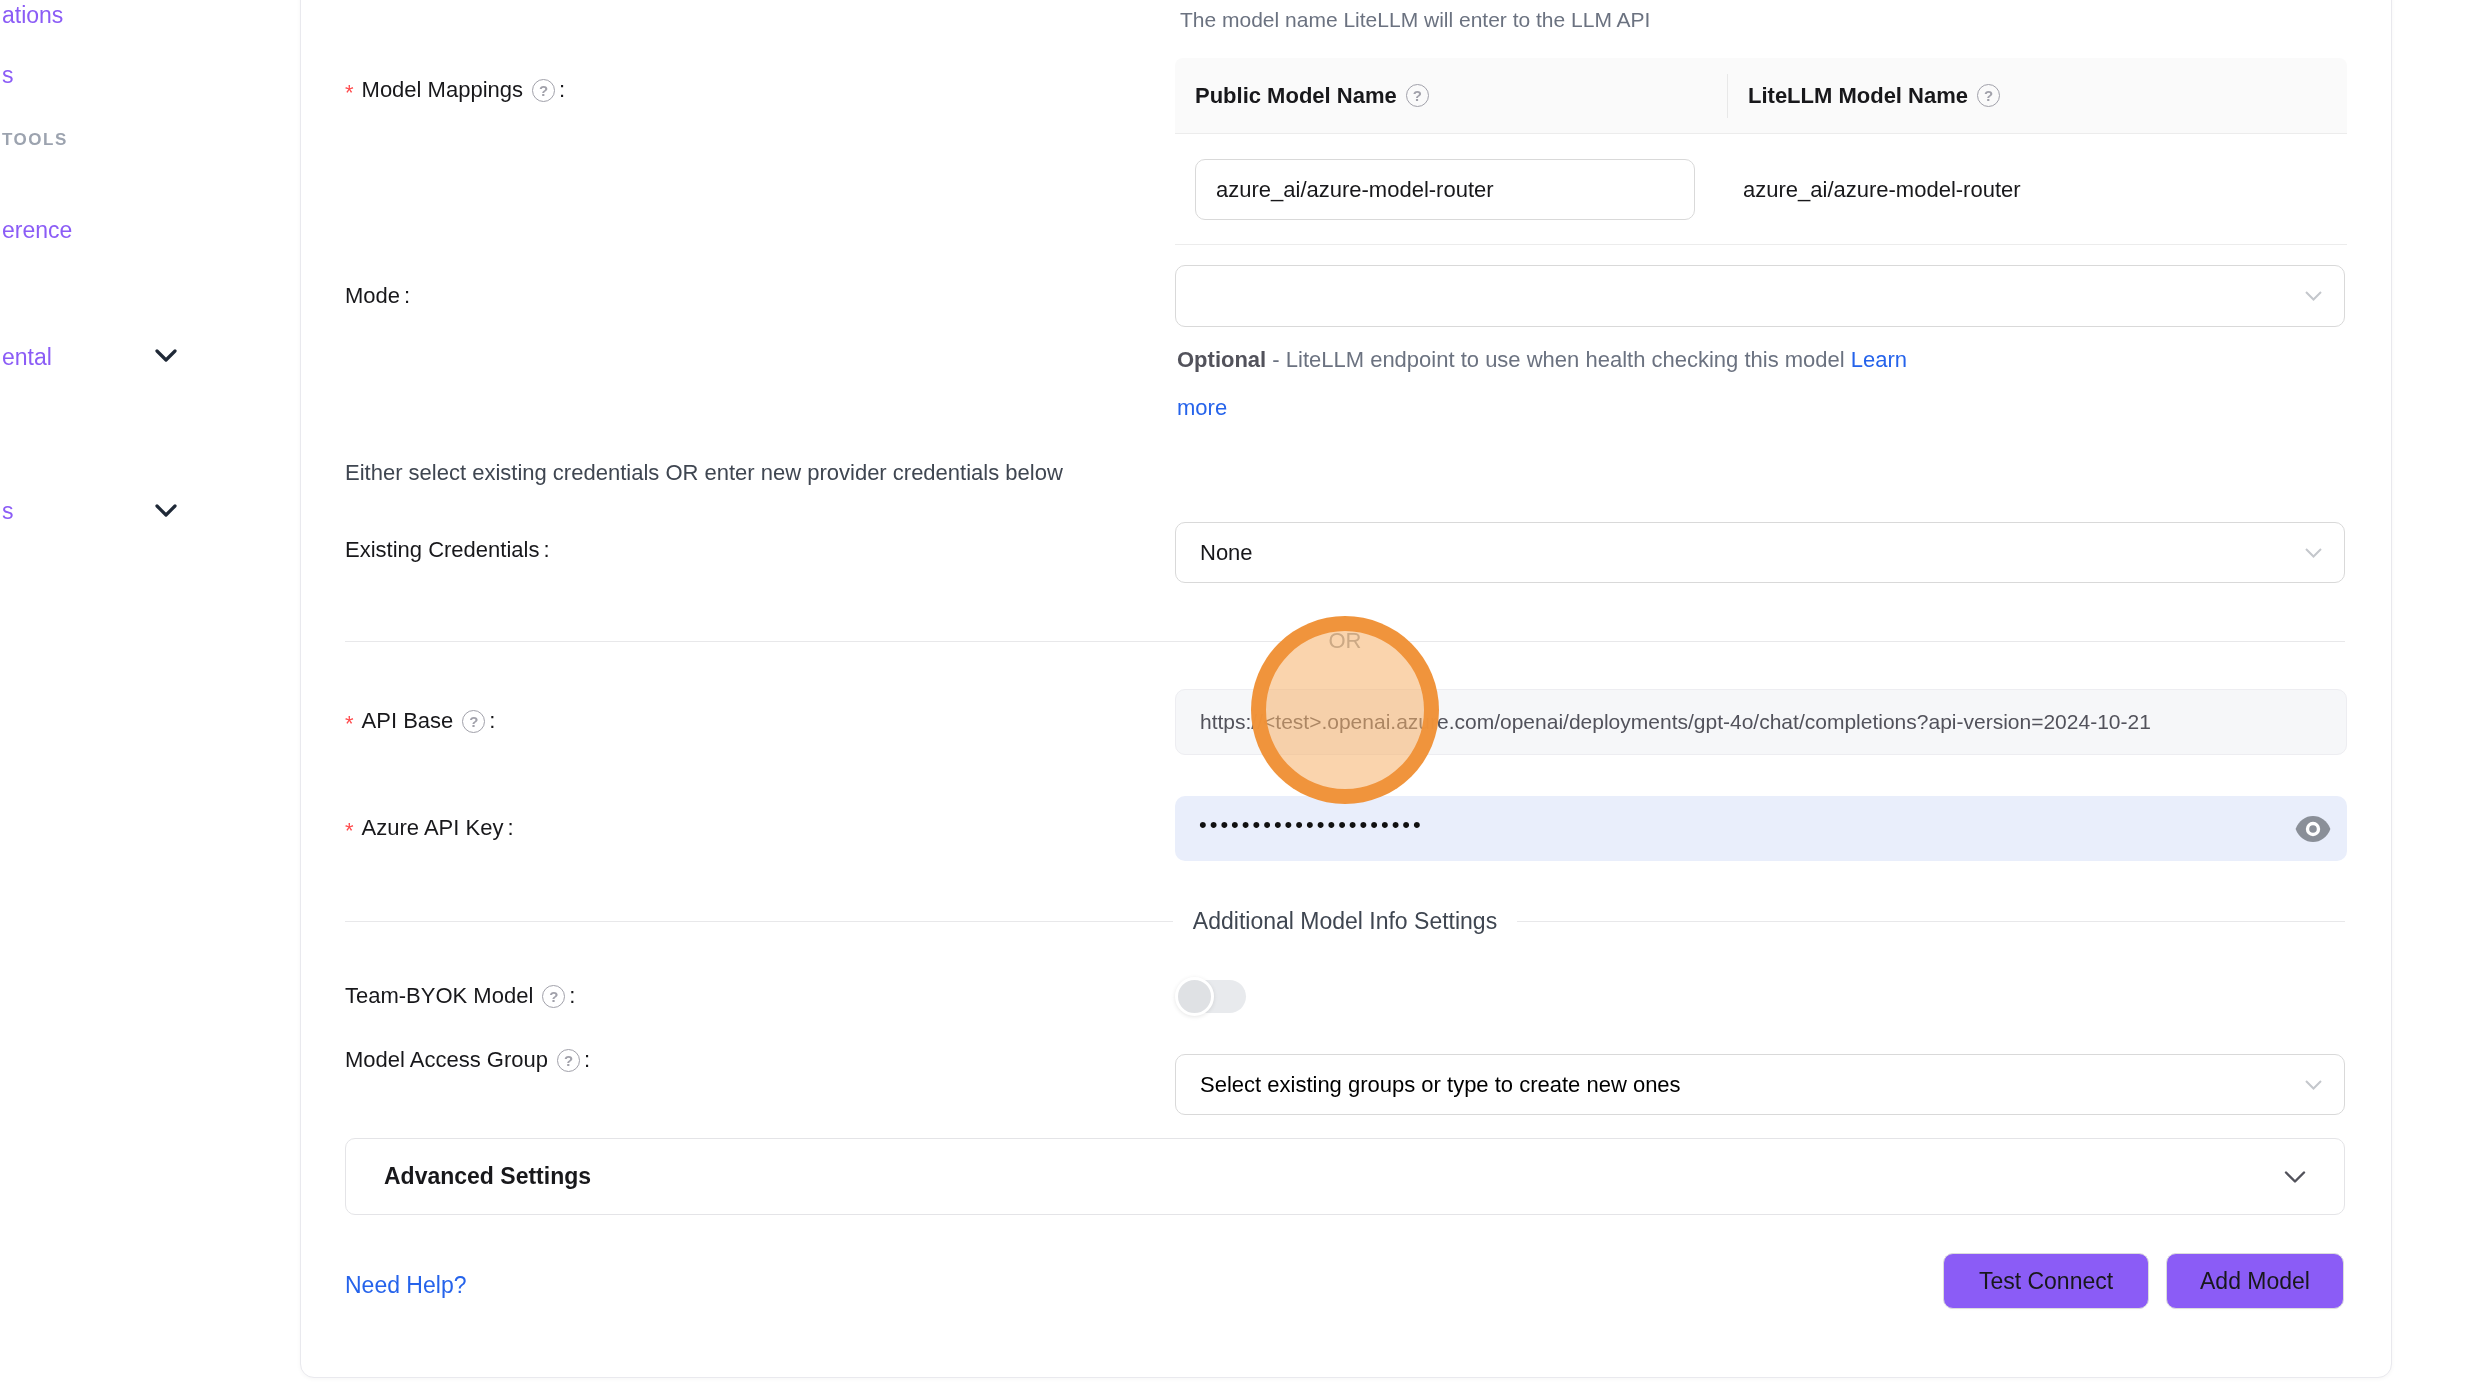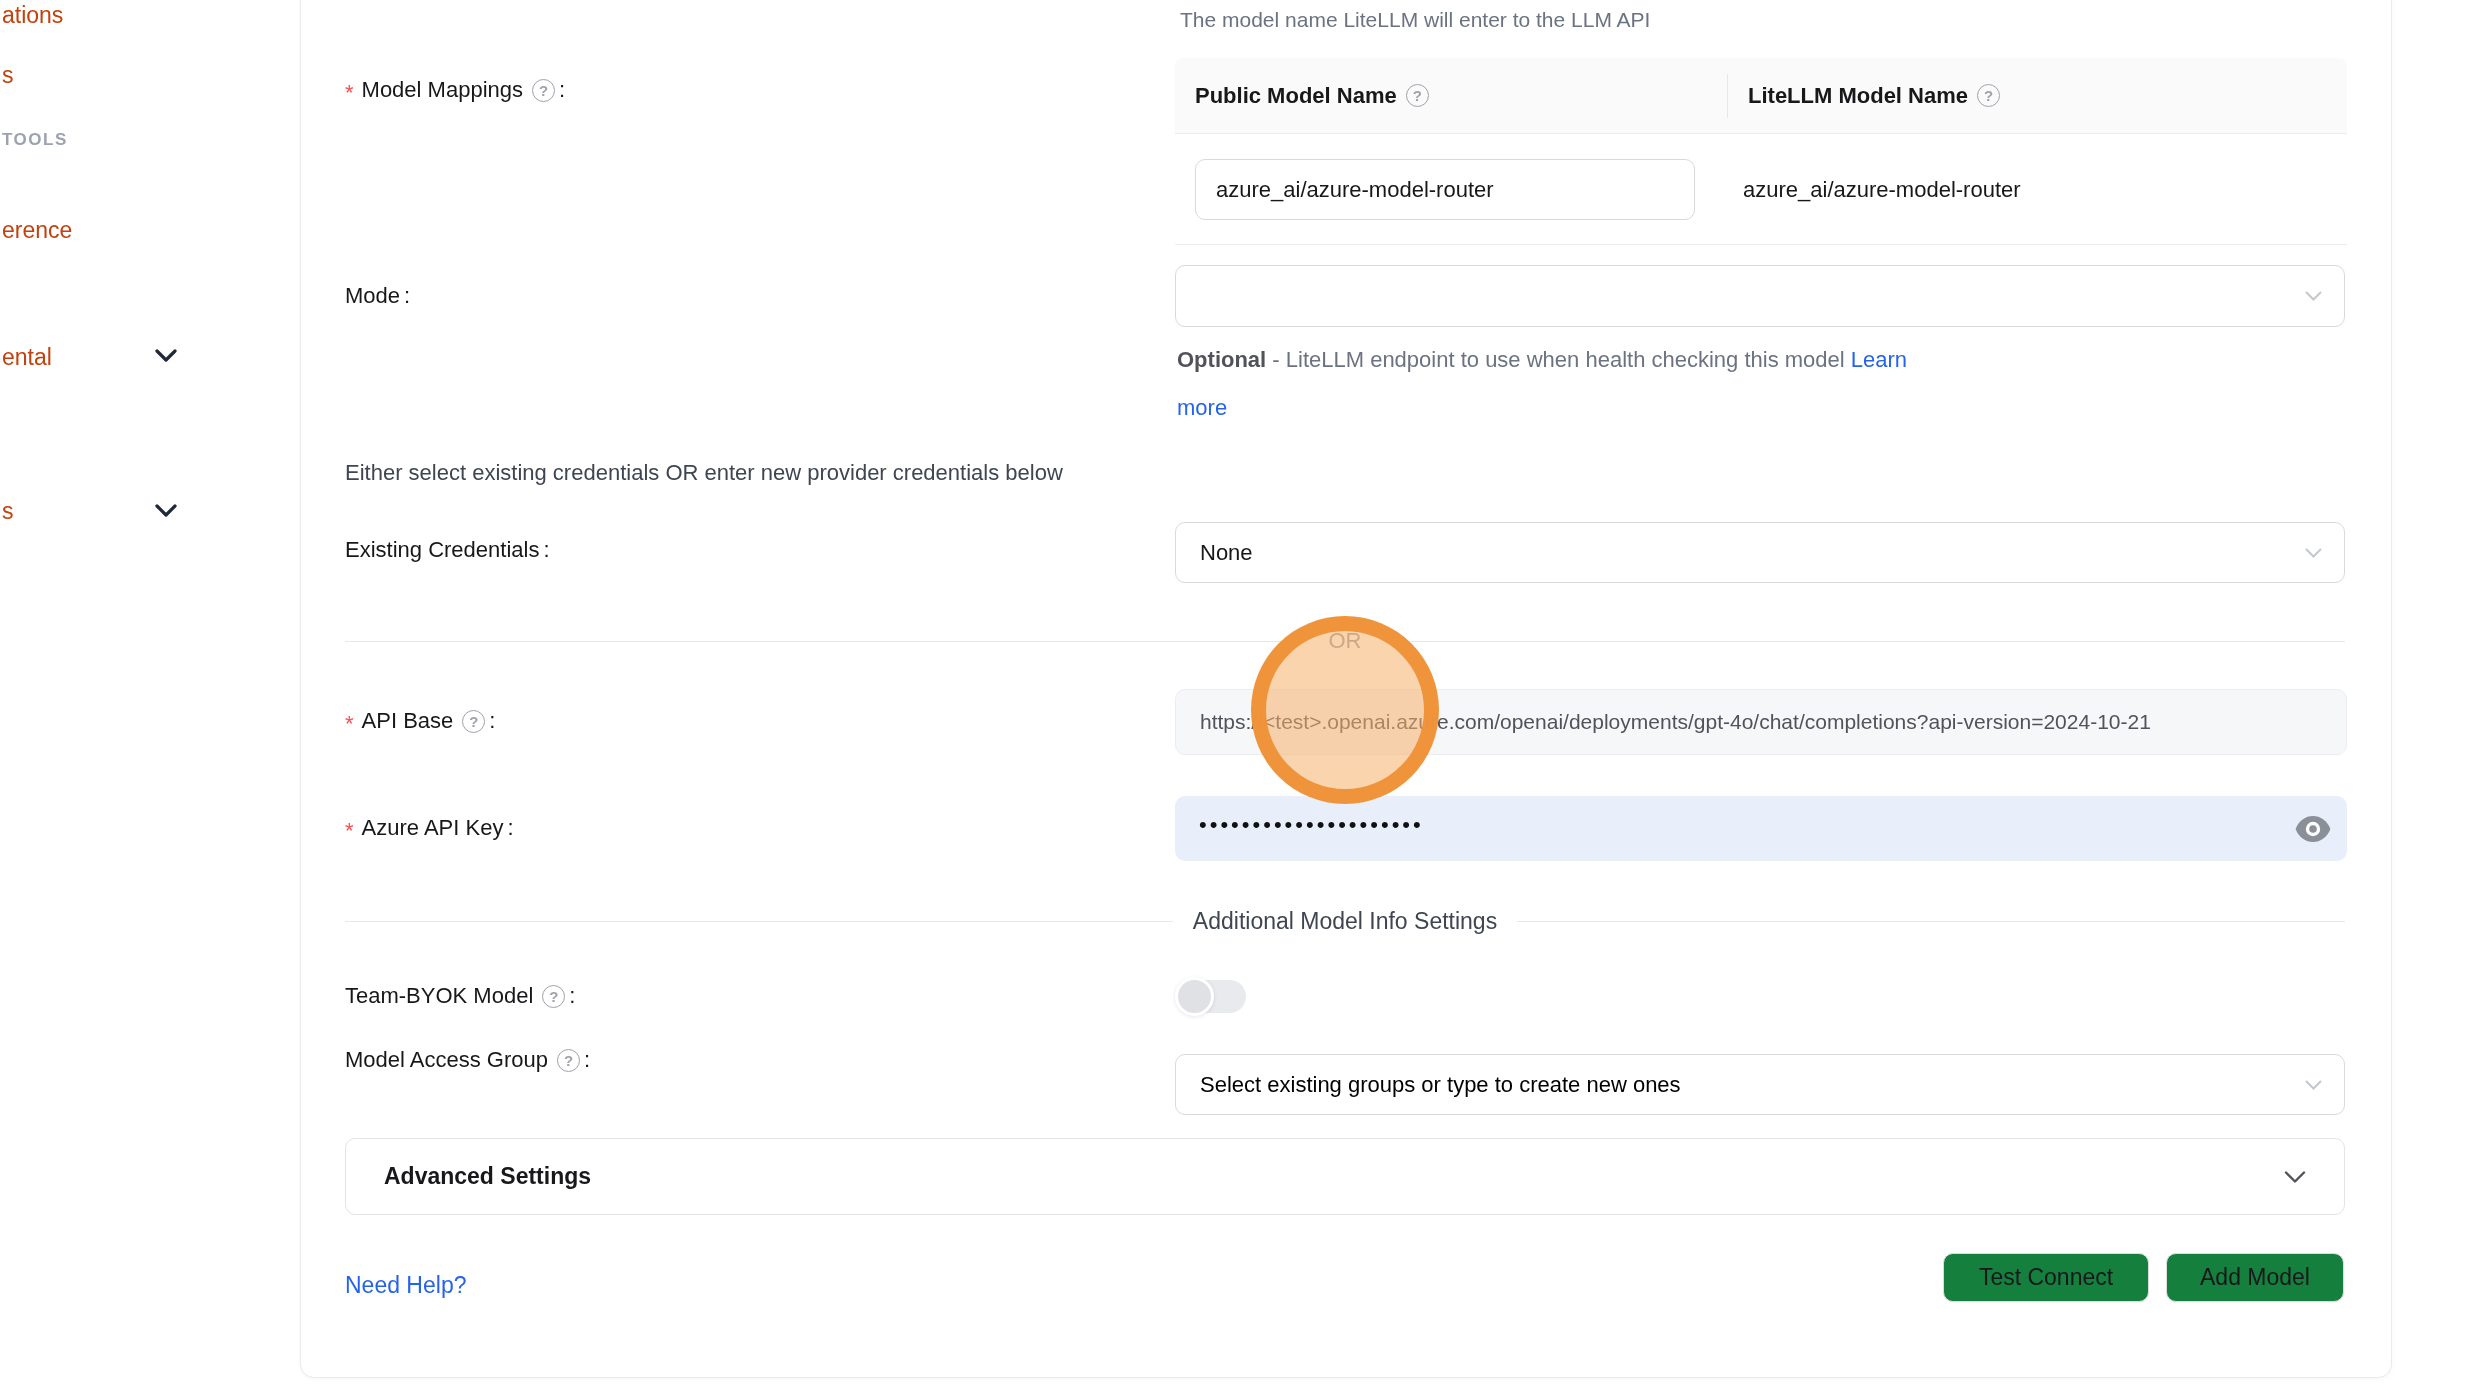--- a/index.html
+++ b/index.html
@@ -7,21 +7,21 @@
               font-family:"Liberation Sans","DejaVu Sans",sans-serif; }
   .screen { position:absolute; inset:0; width:2477px; height:1385px; }
 
   
   .card { position:absolute; left:300px; top:-30px; width:2092px; height:1408px;
           background:#fff; border:1px solid #e9e9ee; border-radius:14px;
           box-shadow:0 1px 4px rgba(0,0,0,.04); }
 
   
   .sidebar { position:absolute; left:0; top:0; width:298px; height:1385px; background:#fff; }
-  .nav-item { position:absolute; left:2px; font-size:23px; font-weight:500; color:#c2410c; white-space:nowrap; }
+  .nav-item { position:absolute; left:2px; font-size:23px; font-weight:500; color:#8b5cf6; white-space:nowrap; }
   .nav-section { position:absolute; left:2px; font-size:17px; font-weight:700; letter-spacing:1.5px; color:#9ca3af; }
   .nav-chev { position:absolute; left:155px; width:22px; height:14px; }
 
   
   .label-row { position:absolute; display:flex; align-items:center; font-size:22px; color:#18181b; white-space:nowrap; }
   .req { color:#ff4d4f; margin-right:8px; font-size:22px; transform:translateY(3px); }
   .qicon { width:23px; height:23px; border:1.5px solid #a1a1aa; border-radius:50%; color:#a1a1aa;
            font-size:15px; font-weight:700; display:inline-flex; align-items:center; justify-content:center;
            margin-left:9px; flex:0 0 auto; }
   .colon { margin-left:4px; }
@@ -69,21 +69,21 @@
 
   
   .adv { position:absolute; left:345px; top:1138px; width:2000px; height:77px; border:1px solid #e4e4e7;
          border-radius:10px; background:#fff; display:flex; align-items:center; padding:0 46px 0 38px;
          font-size:23px; font-weight:700; color:#18181b; cursor:pointer; }
   .adv .chev { position:absolute; right:38px; top:50%; transform:translateY(-50%); }
 
   .link { color:#2563eb; cursor:pointer; }
   .need-help { position:absolute; left:345px; top:1272px; font-size:23px; }
 
-  .btn { position:absolute; height:49px; background:#15803d; border:1px solid #dcdcdc; border-radius:10px;
+  .btn { position:absolute; height:56px; background:#8b5cf6; border:1px solid #dcdcdc; border-radius:10px;
          display:flex; align-items:center; justify-content:center; font-size:23px; color:#18181b;
          cursor:pointer; box-shadow:0 1px 2px rgba(0,0,0,.02); }
   .btn-test { left:1943px; top:1253px; width:206px; }
   .btn-add  { left:2166px; top:1253px; width:178px; }
 
   
   .mode-help { position:absolute; left:1177px; top:347px; font-size:22px; color:#6b7280; line-height:26px; }
   .mode-help .b { font-weight:700; color:#52525b; }
   .mode-help .l2 { margin-top:22px; }
 

